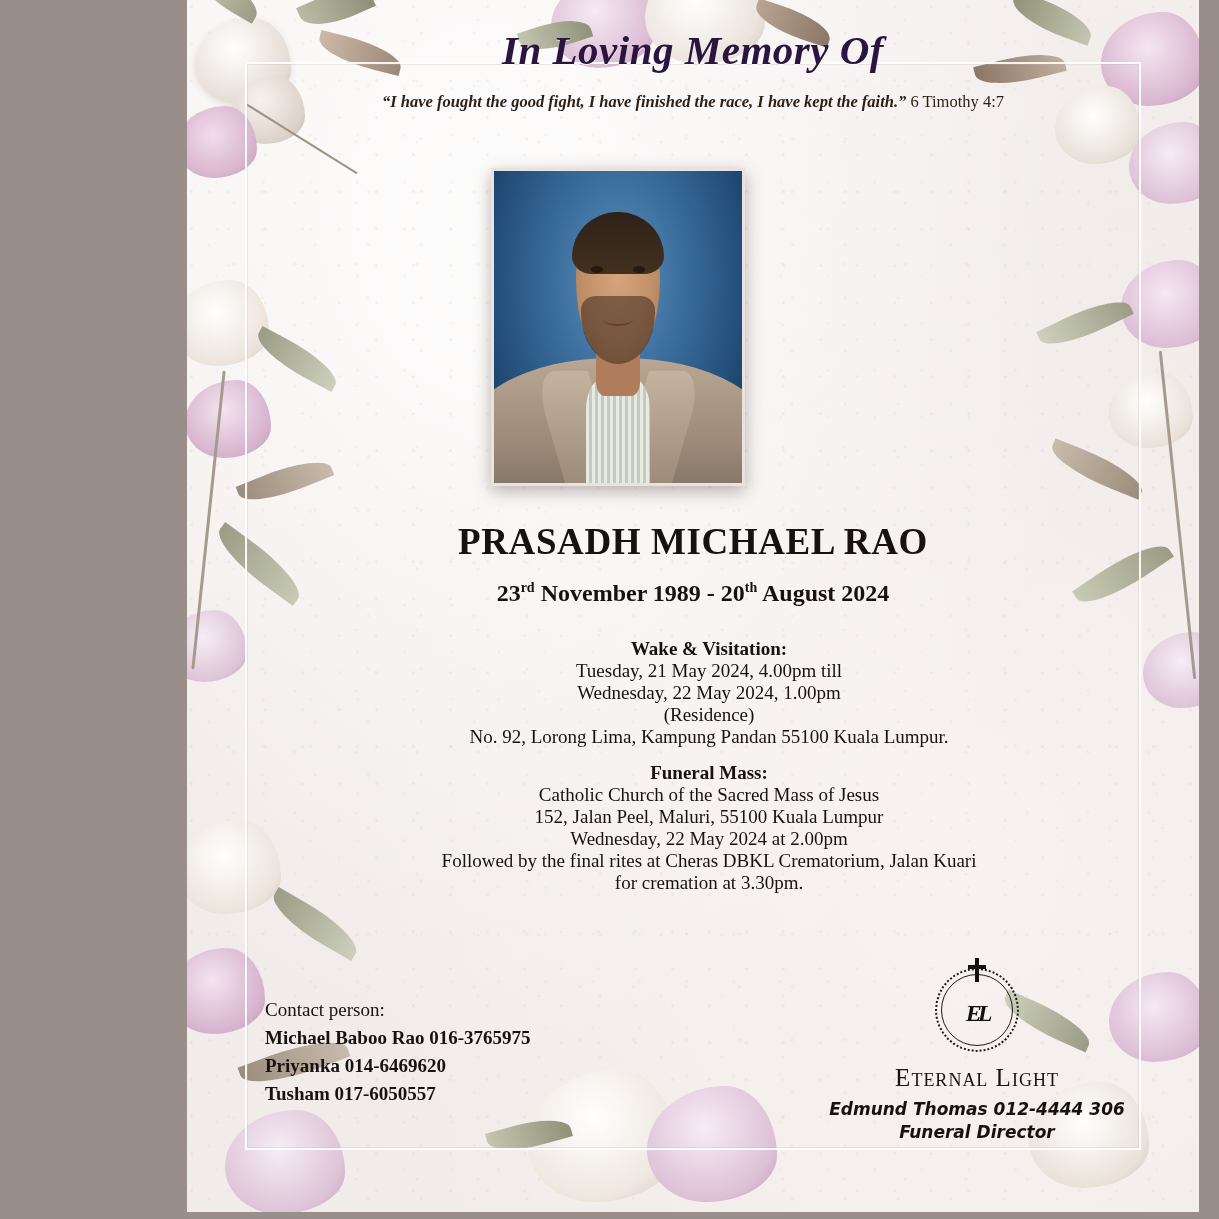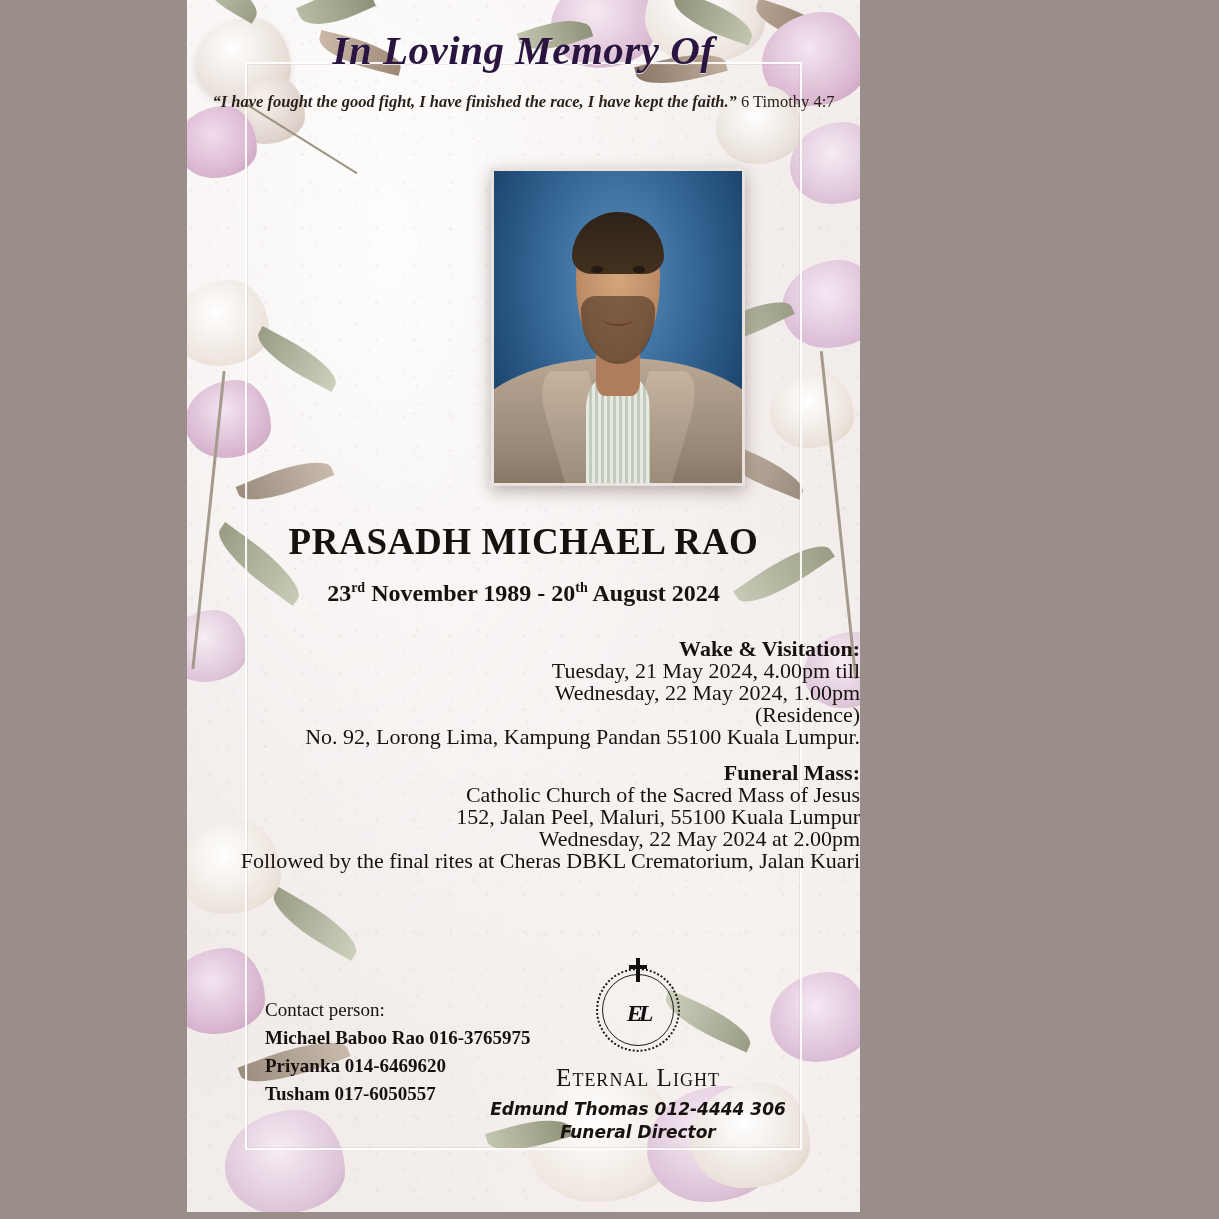--- a/index.html
+++ b/index.html
@@ -11,21 +11,21 @@
     width: 1219px;
     height: 1219px;
     overflow: hidden;
     font-family: "Liberation Serif", serif;
   }
 
   #card {
     position: absolute;
     left: 187px;
     top: 0px;
-    width: 673px;
+    width: 1012px;
     height: 1212px;
     background: #fdba74;
     overflow: hidden;
   }
 
   
   #card::before {
     content: "";
     position: absolute;
     inset: 0;
@@ -236,24 +236,24 @@
     font-weight: bold;
     color: #17120f;
     z-index: 4;
   }
   .dates sup { font-size: 14px; text-align: right; }
 
   
   .details {
     position: absolute;
     top: 638px;
-    left: 0;
+    left: 16px;
     width: 100%;
-    text-align: right;
-    font-size: 22px;
+    text-align: center;
+    font-size: 19px;
     line-height: 22px;
     color: #17120f;
     z-index: 4;
   }
   .details .hd { font-weight: bold; }
   .details .gap { height: 14px; }
 
   
   .contact {
     position: absolute;
@@ -446,20 +446,21 @@
     <div>Tuesday, 21 May 2024, 4.00pm till</div>
     <div>Wednesday, 22 May 2024, 1.00pm</div>
     <div>(Residence)</div>
     <div>No. 92, Lorong Lima, Kampung Pandan 55100 Kuala Lumpur.</div>
     <div class="gap"></div>
     <div class="hd">Funeral Mass:</div>
     <div>Catholic Church of the Sacred Mass of Jesus</div>
     <div>152, Jalan Peel, Maluri, 55100 Kuala Lumpur</div>
     <div>Wednesday, 22 May 2024 at 2.00pm</div>
     <div>Followed by the final rites at Cheras DBKL Crematorium, Jalan Kuari</div>
+    <div>for cremation at 3.30pm.</div>
   </div>
 
   <div class="contact">
     <div class="lbl">Contact person:</div>
     <div class="person">Michael Baboo Rao 016-3765975</div>
     <div class="person">Priyanka 014-6469620</div>
     <div class="person">Tusham 017-6050557</div>
   </div>
 
   <div class="logo-block">

